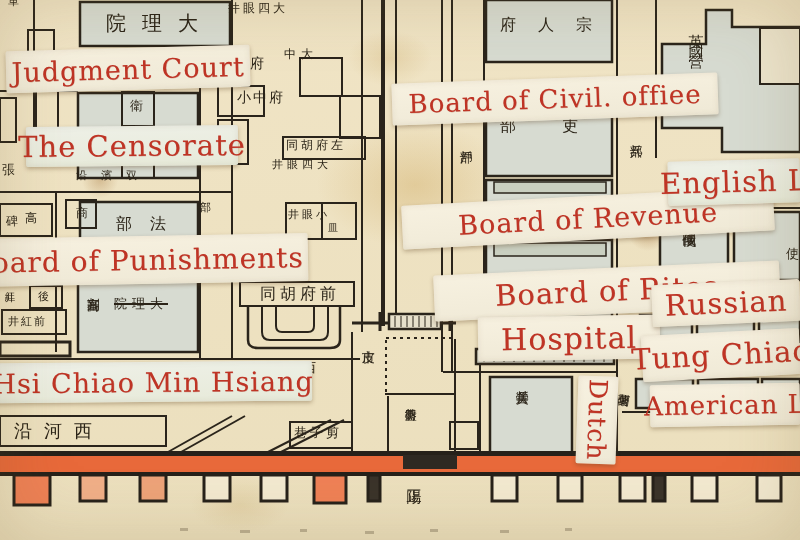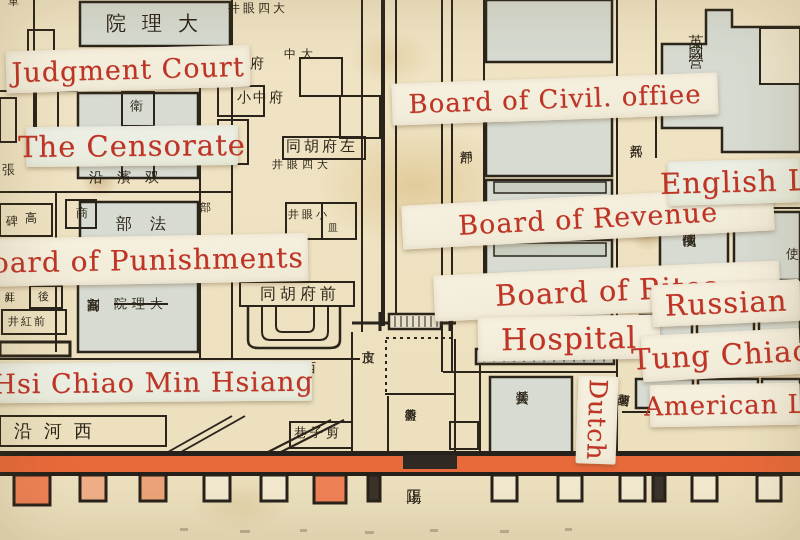--- a/index.html
+++ b/index.html
@@ -157,35 +157,37 @@
         <rect x="500" y="530" width="9" height="3"></rect>
       <rect x="565" y="528" width="7" height="3"></rect>
     </g>
   </svg>
 
   <span class="cn" style="left:106px;top:13px;font-size:20px;letter-spacing:16px">院理大</span>
   <span class="cn" style="left:228px;top:2px;font-size:12px;letter-spacing:3px">井眼四大</span>
   <span class="cn" style="left:250px;top:56px;font-size:14px">府</span>
   <span class="cn" style="left:284px;top:48px;font-size:12px;letter-spacing:5px">中大</span>
   <span class="cn" style="left:237px;top:90px;font-size:14px;letter-spacing:2px">小中府</span>
-  <span class="cn" style="left:286px;top:139px;font-size:15px;letter-spacing:3px">同胡府左</span>
+  <span class="cn" style="left:286px;top:139px;font-size:12px;letter-spacing:3px">同胡府左</span>
   <span class="cn" style="left:272px;top:159px;font-size:11px;letter-spacing:4px">井眼四大</span>
   <span class="cn" style="left:288px;top:209px;font-size:11px;letter-spacing:3px">井眼小</span>
   <span class="cn" style="left:328px;top:223px;font-size:10px">皿</span>
   <span class="cn" style="left:260px;top:286px;font-size:16px;letter-spacing:4px">同胡府前</span>
   <span class="cn" style="left:116px;top:216px;font-size:16px;letter-spacing:18px">部法</span>
-  <span class="cn" style="left:89px;top:170px;font-size:14px;letter-spacing:14px">沿濱双</span>
+  <span class="cn" style="left:76px;top:170px;font-size:11px;letter-spacing:14px">沿濱双</span>
   <span class="cn" style="left:6px;top:215px;font-size:12px">碑</span>
   <span class="cn" style="left:25px;top:212px;font-size:12px">高</span>
   <span class="cn" style="left:76px;top:207px;font-size:12px">商</span>
   <span class="cn v" style="left:4px;top:284px;font-size:10px">紅井</span>
   <span class="cn" style="left:38px;top:291px;font-size:11px">後</span>
   <span class="cn" style="left:8px;top:316px;font-size:11px;letter-spacing:2px">井紅前</span>
   <span class="cn v" style="left:86px;top:287px;font-size:13px">高審判</span>
   <span class="cn strike" style="left:114px;top:297px;font-size:13px;letter-spacing:5px">院理大</span>
+  <span class="cn" style="left:500px;top:17px;font-size:16px;letter-spacing:22px">府人宗</span>
+  <span class="cn" style="left:500px;top:118px;font-size:16px;letter-spacing:46px">部吏</span>
   <span class="cn v" style="left:459px;top:140px;font-size:13px">戶部</span>
   <span class="cn v" style="left:629px;top:134px;font-size:13px">兵部</span>
   <span class="cn v" style="left:687px;top:22px;font-size:15px;letter-spacing:10px">英國營</span>
   <span class="cn v" style="left:682px;top:222px;font-size:14px">俄國使</span>
   <span class="cn v" style="left:515px;top:380px;font-size:13px">美兵營</span>
   <span class="cn v" style="left:619px;top:385px;font-size:12px;transform:rotate(7deg)">何蘭署</span>
   <span class="cn v" style="left:361px;top:340px;font-size:13px">皮市</span>
   <span class="cn" style="left:303px;top:361px;font-size:13px">西</span>
   <span class="cn v" style="left:404px;top:399px;font-size:12px">碁盤街</span>
   <span class="cn" style="left:294px;top:426px;font-size:13px;letter-spacing:3px">巷子剪</span>

